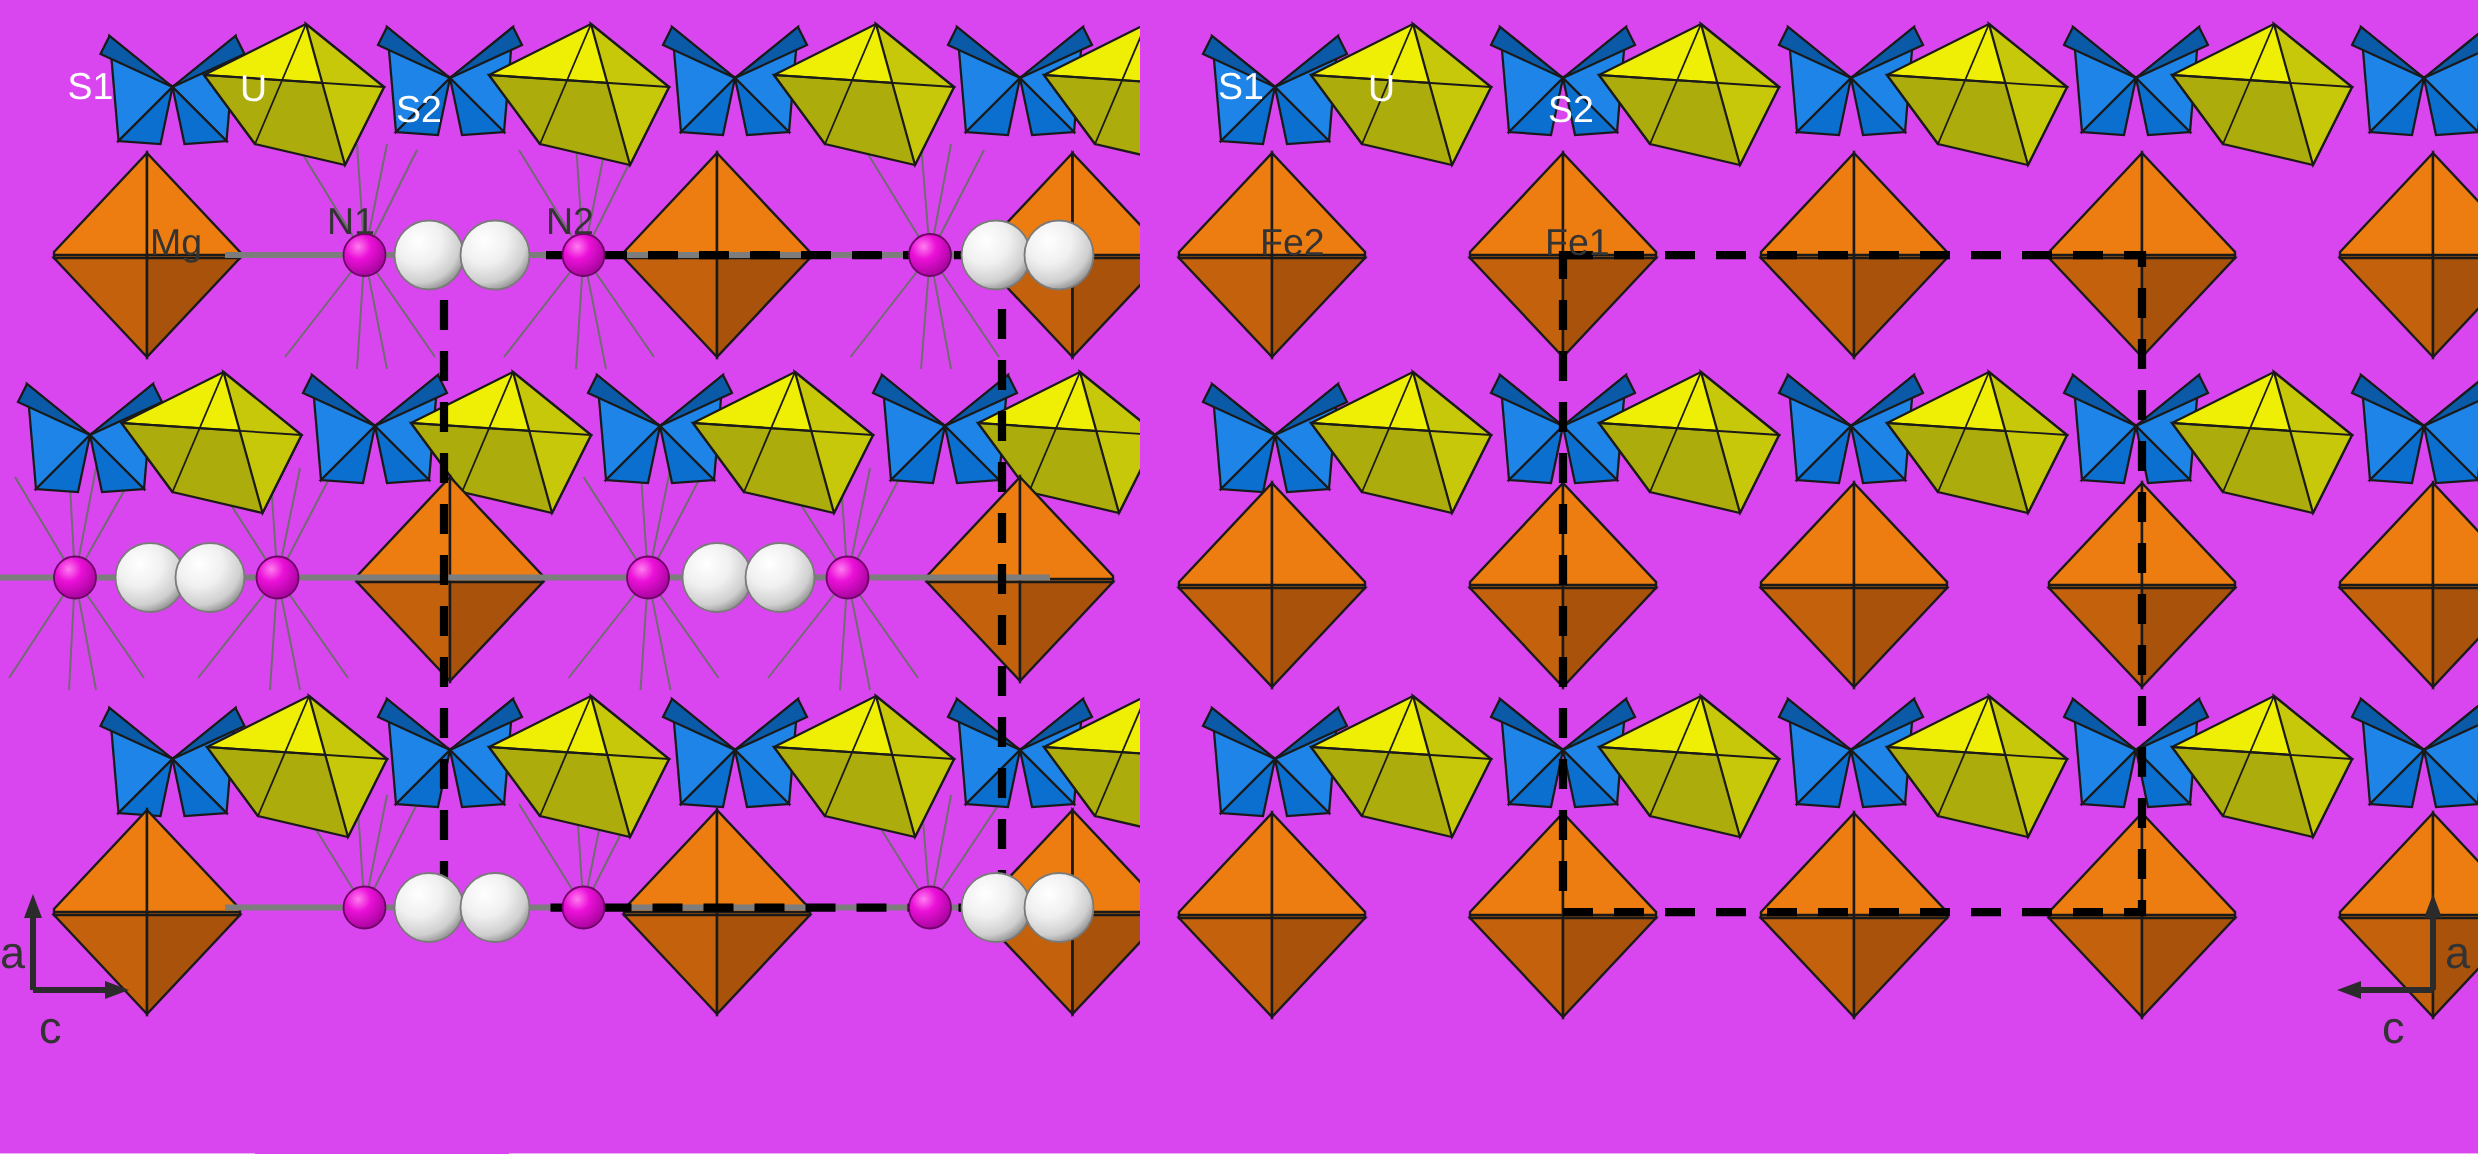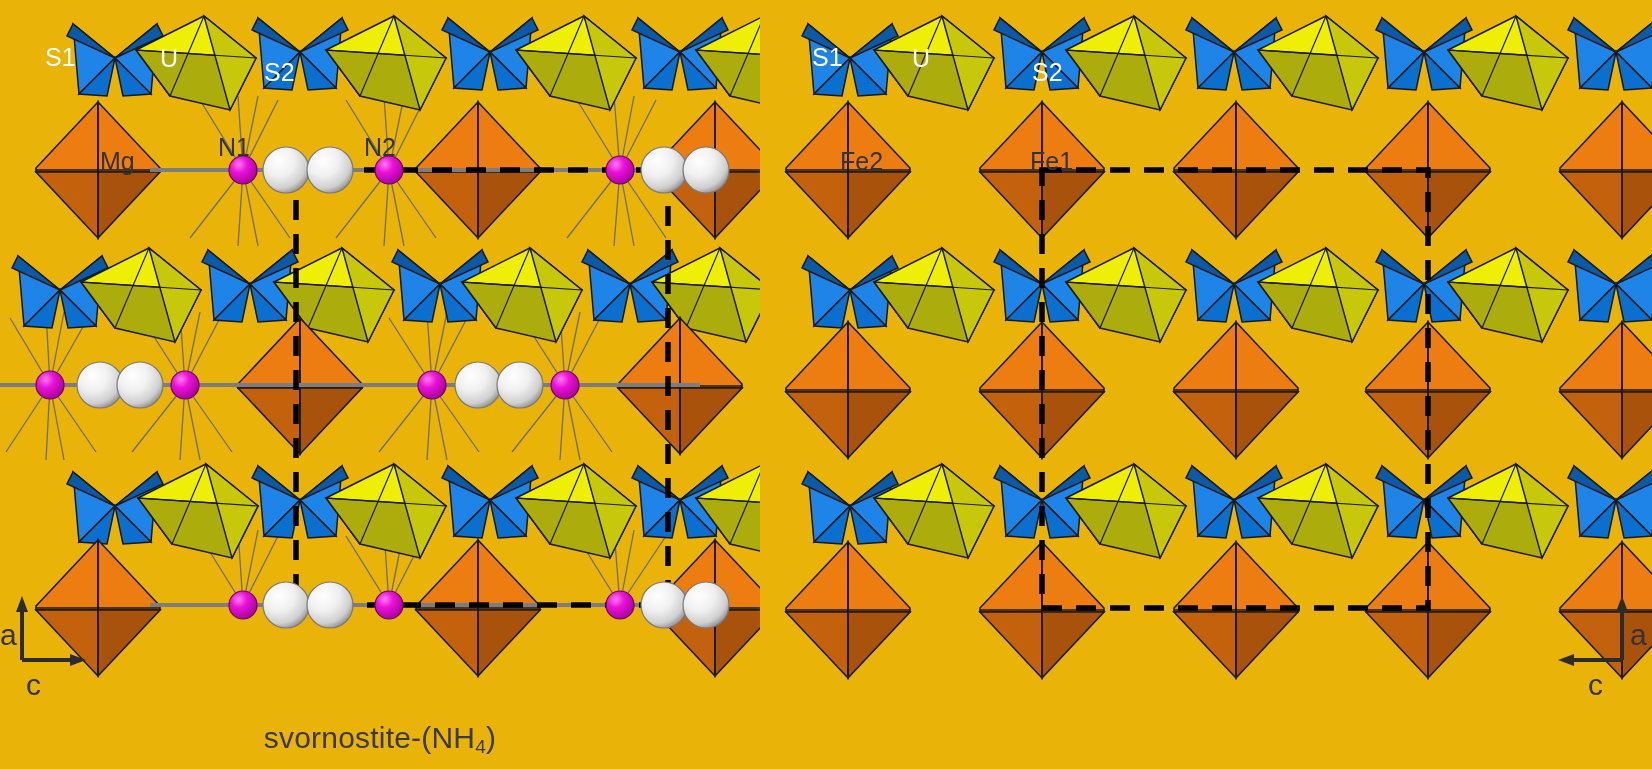--- a/index.html
+++ b/index.html
@@ -1,19 +1,19 @@
 <!DOCTYPE html>
 <html><head>
 <meta charset="utf-8">
 <title>Crystal structure comparison</title>
 <style>
   html,body{margin:0;padding:0;background:#ffffff;}
   body{width:1652px;height:769px;overflow:hidden;
        font-family:"Liberation Sans","DejaVu Sans",sans-serif;}
-  #figure{position:relative;width:1652px;height:769px;background:#eab308;}
+  #figure{position:relative;width:1652px;height:769px;background:#d946ef;}
   .panel{position:absolute;top:0;height:769px;}
   #panel-left{left:0;width:760px;}
   #panel-right{left:760px;width:892px;}
   svg{display:block;}
   .caption{
     position:absolute;bottom:14px;width:100%;text-align:center;
     font-size:30px;color:#3a3a3a;letter-spacing:.2px;
   }
   .caption sub{font-size:19px;vertical-align:baseline;position:relative;top:5px;}
   .lbl{font-size:25px;fill:#333;font-family:"Liberation Sans","DejaVu Sans",sans-serif;}
@@ -213,23 +213,20 @@
       <g>
         <line x1="22" y1="660" x2="22" y2="604" stroke="#2b2b2b" stroke-width="4"></line>
         <polygon points="22,596 16,612 28,612" fill="#2b2b2b"></polygon>
         <line x1="22" y1="660" x2="78" y2="660" stroke="#2b2b2b" stroke-width="4"></line>
         <polygon points="86,660 70,654 70,666" fill="#2b2b2b"></polygon>
         <text class="axlbl" x="0" y="645">a</text>
         <text class="axlbl" x="26" y="695">c</text>
       </g>
     </svg>
 
-    <div class="caption">
-      <span>svornostite-(NH</span><sub>4</sub><span>)</span>
-    </div>
   </div>
 
   <div class="panel" id="panel-right">
     <svg width="892" height="700" viewBox="0 0 892 700">
 
       <g>
         <use href="#tetL" x="90" y="58"></use>
         <use href="#tetR" x="90" y="58"></use>
         <use href="#ubp" x="188" y="62"></use>
         <use href="#tetL" x="282" y="52"></use>

